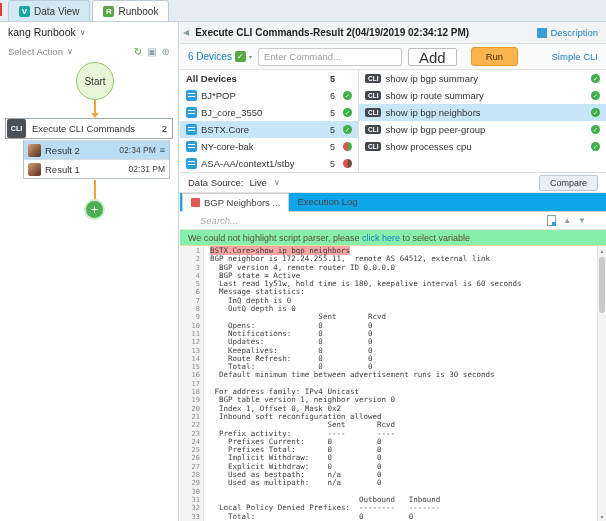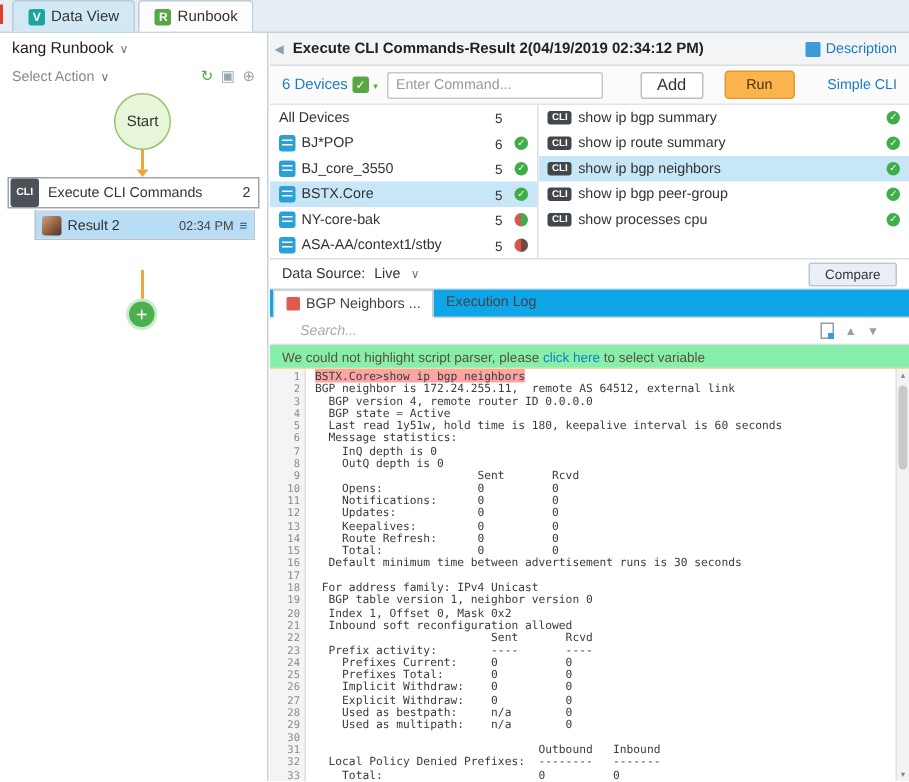--- a/index.html
+++ b/index.html
@@ -51,28 +51,28 @@
   .panel-title { font-weight:bold; font-size:10px; color:#222; flex:1; white-space:nowrap; overflow:hidden; }
   .description-link { color:#1a7dc4; font-size:9.5px; display:flex; align-items:center; gap:3px; cursor:pointer; }
   .desc-icon { width:10px; height:10px; background:#3d9bd5; border-radius:1px; flex:none; }
 
   .toolbar { height:26px; flex:none; display:flex; align-items:center; gap:6px; padding:0 8px; background:#fbfbfb; border-bottom:1px solid #e3e3e3; }
   .devices-btn { color:#1a7dc4; font-size:10px; display:flex; align-items:center; gap:3px; cursor:pointer; }
   .check-box-icon { width:11px; height:11px; background:#57a744; border-radius:2px; color:#fff; font-size:8px; line-height:11px; text-align:center; }
   .dd-arrow { font-size:6px; color:#57a744; }
   .cmd-input { width:144px; height:18px; border:1px solid #c9c9c9; border-radius:2px; font-size:9.5px; padding:0 5px; color:#333; font-family:"Liberation Sans", sans-serif; }
   .cmd-input::placeholder { color:#999; }
-  .add-btn { height:18px; padding:0 10px; background:#fff; border:1px solid #bdbdbd; border-radius:2px; font-size:11px; color:#333;margin-left:19px; }
+  .add-btn { height:18px; padding:0 10px; background:#fff; border:1px solid #bdbdbd; border-radius:2px; font-size:15px; color:#333; }
   .run-btn { height:19px; padding:0 14px; background:#f9b44d; border:1px solid #e09b2d; border-radius:3px; font-size:9.5px; color:#4a3000; margin-left:8px; }
   .simple-cli { margin-left:auto; color:#1a7dc4; font-size:9.5px; cursor:pointer; }
 
   .grid { height:103px; flex:none; display:flex; border-bottom:1px solid #d9dee1; overflow:hidden; }
   .devices-col { width:179px; border-right:1px solid #e0e0e0; overflow:hidden; }
   .commands-col { flex:1; overflow:hidden; }
-  .list-header { height:17px; display:flex; align-items:center; padding:0 6px; font-weight:normal; font-size:9.5px; gap:4px;justify-content:space-between; }
+  .list-header { height:17px; display:flex; align-items:center; padding:0 6px; font-weight:bold; font-size:9.5px; gap:4px;justify-content:space-between; }
   .hdr-label { flex:1; }
   .hdr-count { width:14px; text-align:right; font-size:9px; }
   .hdr-spacer { width:13px; }
   .device-row, .command-row { height:17px; display:flex; align-items:center; padding:0 6px; font-size:9.5px; gap:4px; cursor:default; }
   .device-row.selected, .command-row.selected { background:#c7e6f8; }
   .device-icon { width:11px; height:11px; background:#2a9fd8; border-radius:2px; flex:none; position:relative; }
   .device-icon::after { content:""; position:absolute; left:2px; right:2px; top:3px; height:1px; background:#fff; box-shadow:0 3px 0 #fff; }
   .device-name { flex:1; white-space:nowrap; overflow:hidden; }
   .device-count { width:14px; text-align:right; font-size:9px; color:#333; }
   .status-circle { width:9px; height:9px; border-radius:50%; flex:none; display:flex; align-items:center; justify-content:center; color:#fff; font-size:6.5px; line-height:9px; margin-left:4px; }
@@ -154,20 +154,25 @@
         <span class="cli-badge-big">CLI</span>
         <span class="cli-title">Execute CLI Commands</span>
         <span class="cli-count">2</span>
       </div>
       <div class="result-list">
           <div class="result-row selected">
             <span class="avatar"></span>
             <span class="result-label">Result 2</span>
             <span class="result-time">02:34 PM</span>
             <span class="menu-icon">≡</span>
+          </div>
+          <div class="result-row">
+            <span class="avatar"></span>
+            <span class="result-label">Result 1</span>
+            <span class="result-time">02:31 PM</span>
           </div>
         </div>
       <div class="conn conn2"></div>
       <div class="plus-circle">
         <span>+</span>
       </div>
     </div>
   </div>
 
   <div class="right-panel">

